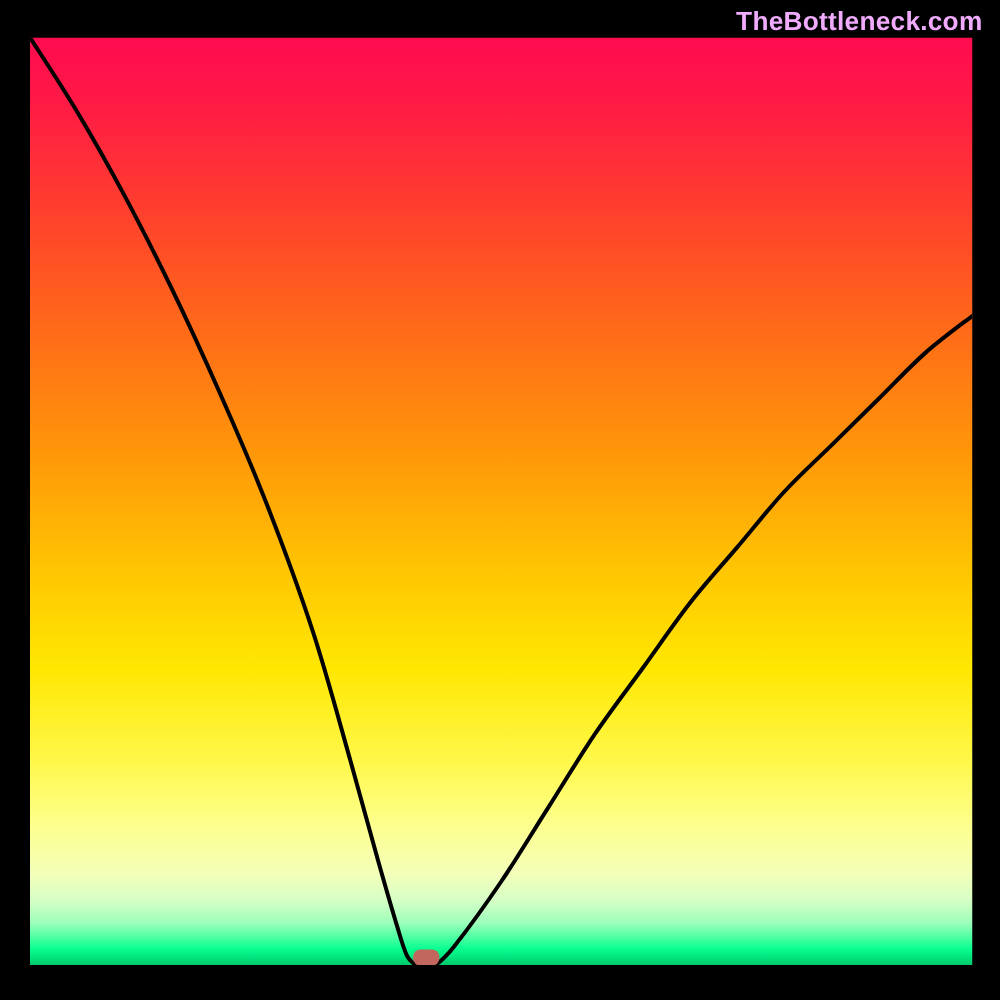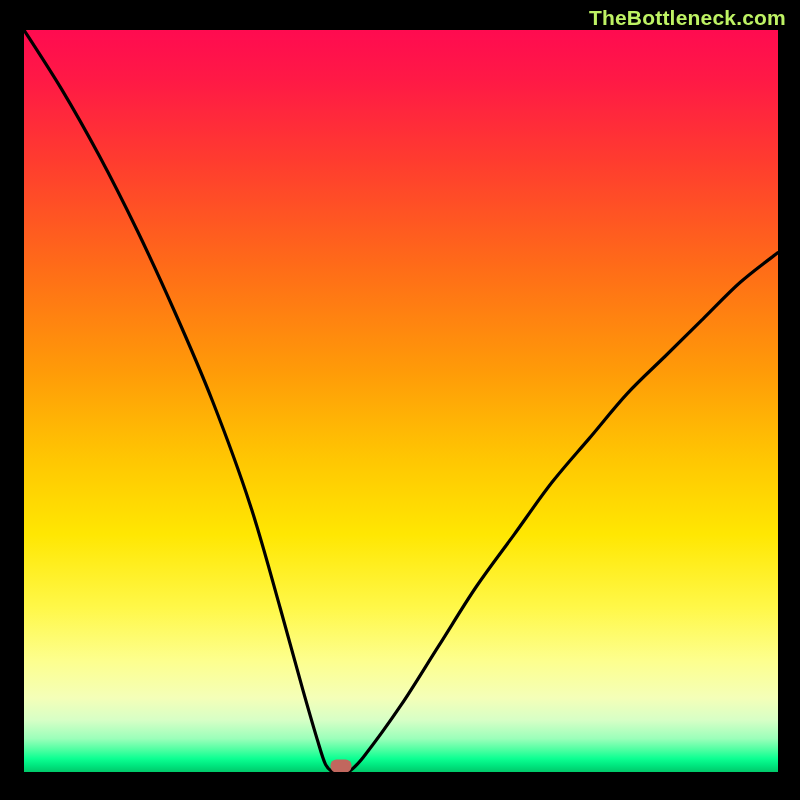--- a/index.html
+++ b/index.html
@@ -14,21 +14,21 @@
   .frame {
     position: relative;
     width: 800px;
     height: 800px;
     background: #000;
   }
   .watermark {
     position: absolute;
     top: 6px;
     right: 14px;
-    color: #bef264;
+    color: #f0abfc;
     font-size: 21px;
     font-weight: bold;
     letter-spacing: 0.2px;
     z-index: 10;
   }
   .plot-area {
     position: absolute;
     left: 24px;
     top: 30px;
     width: 754px;

